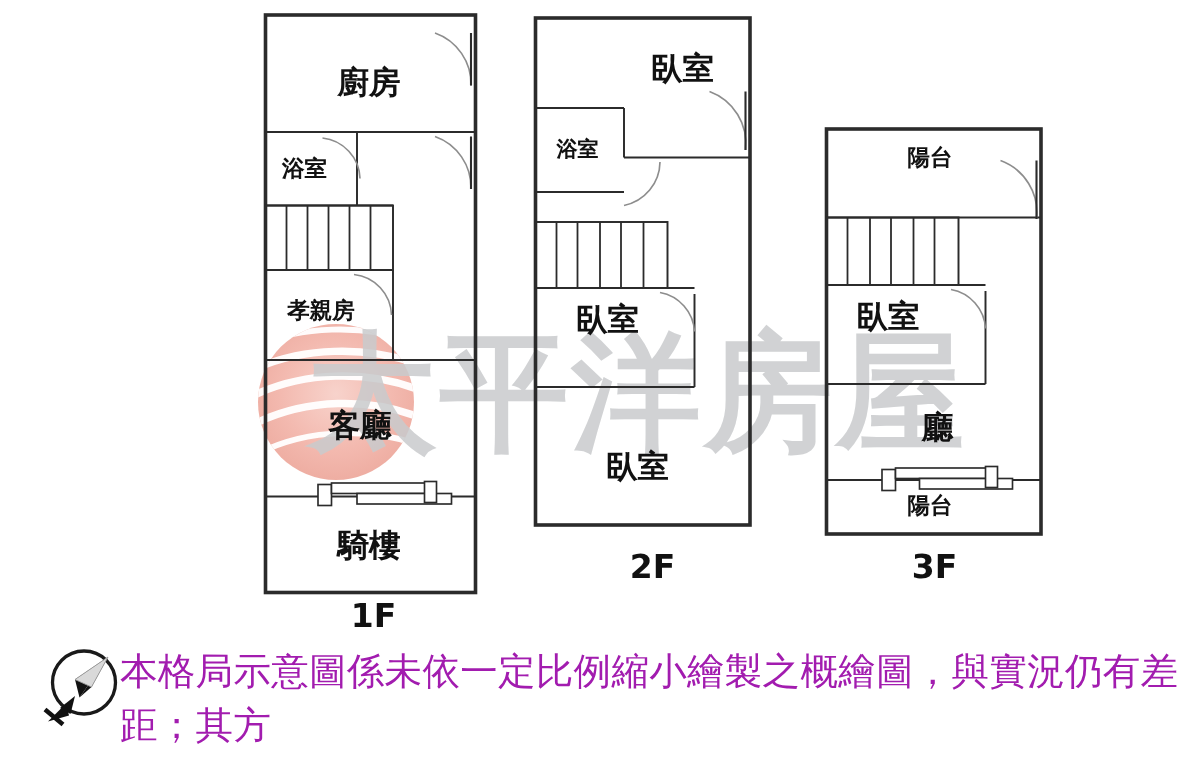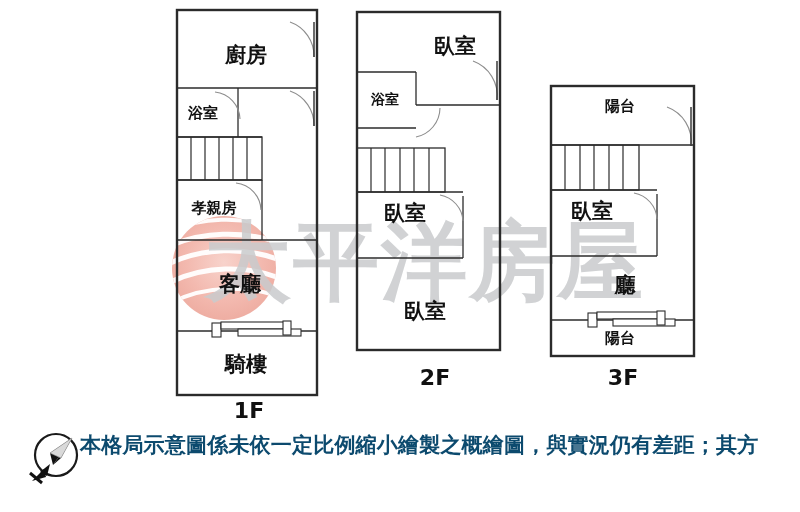--- a/index.html
+++ b/index.html
@@ -72,24 +72,24 @@
     opacity: 0.85;
     text-anchor: middle;
     dominant-baseline: middle;
   }
   .disclaimer {
     position: absolute;
     left: 80px;
     top: 430px;
     width: 712px;
     font-family: "DejaVu Sans", "Liberation Sans", sans-serif;
-    font-size: 21px;
-    font-weight: bold;
+    font-size: 25px;
+    font-weight: normal;
     line-height: 1.45;
-    color: #0c4a6e;
+    color: #a21caf;
     letter-spacing: 0.2px;
   }
   .compass {
     position: absolute;
     left: 20px;
     top: 427px;
     width: 68px;
     height: 66px;
   }
 </style>

